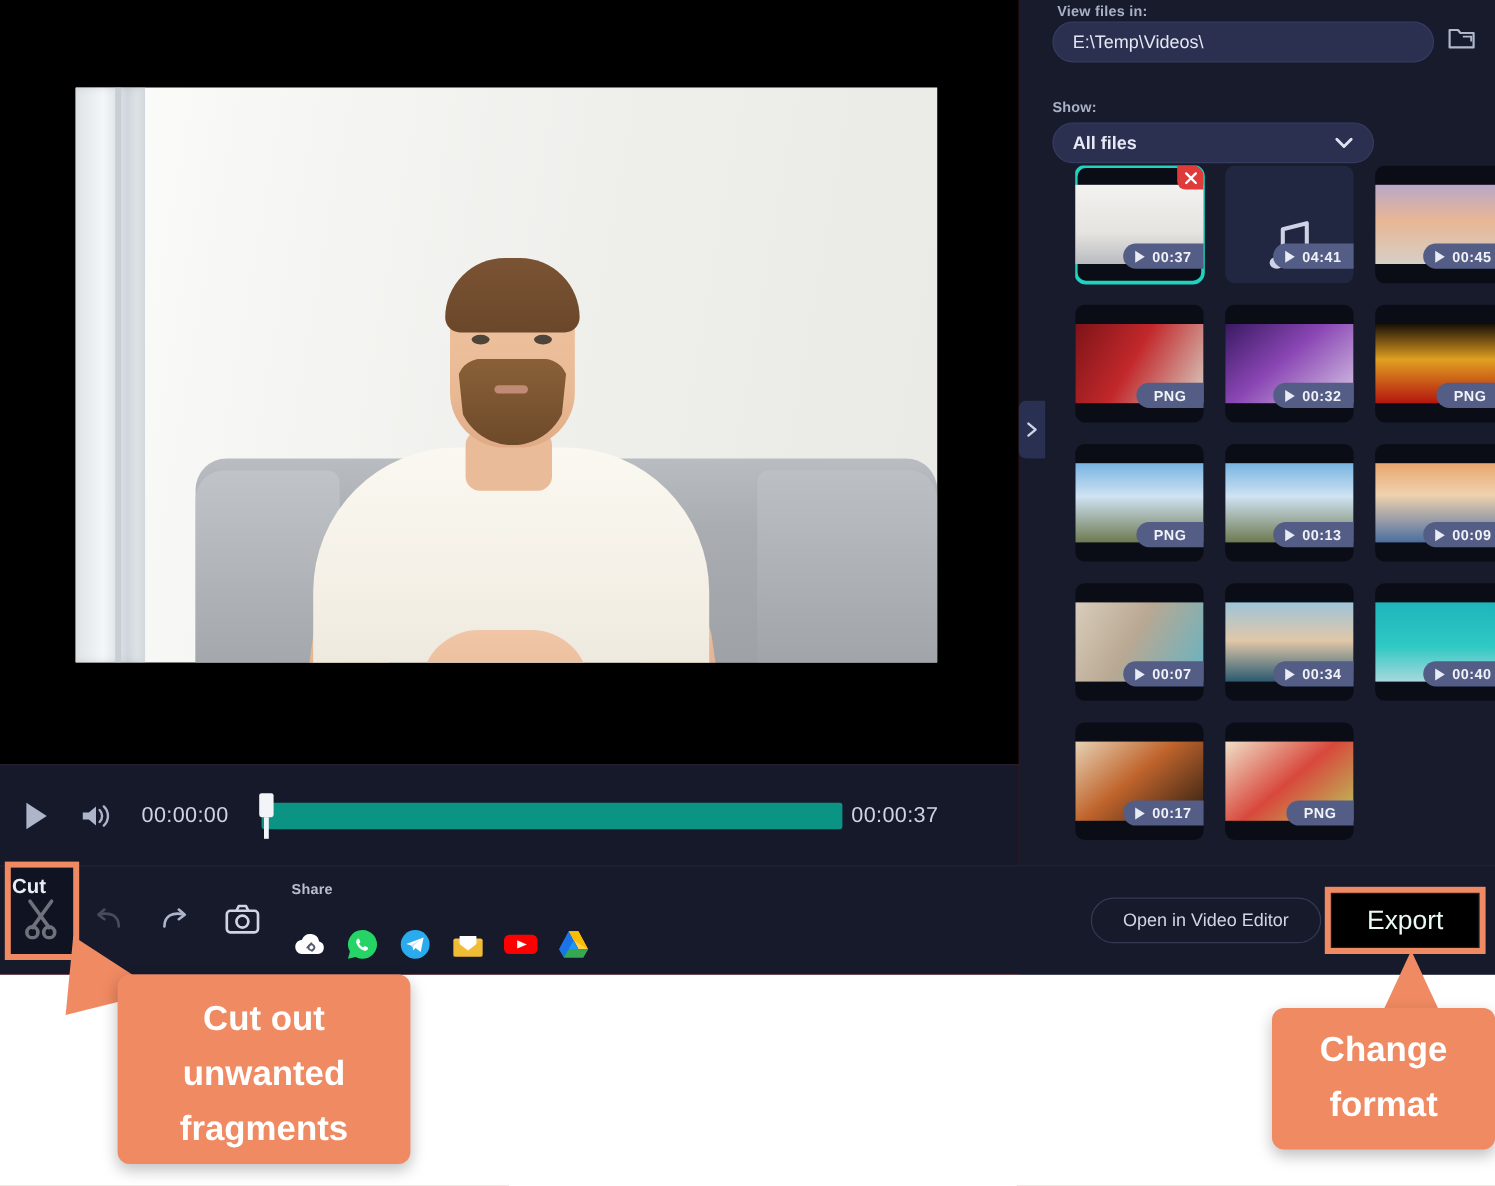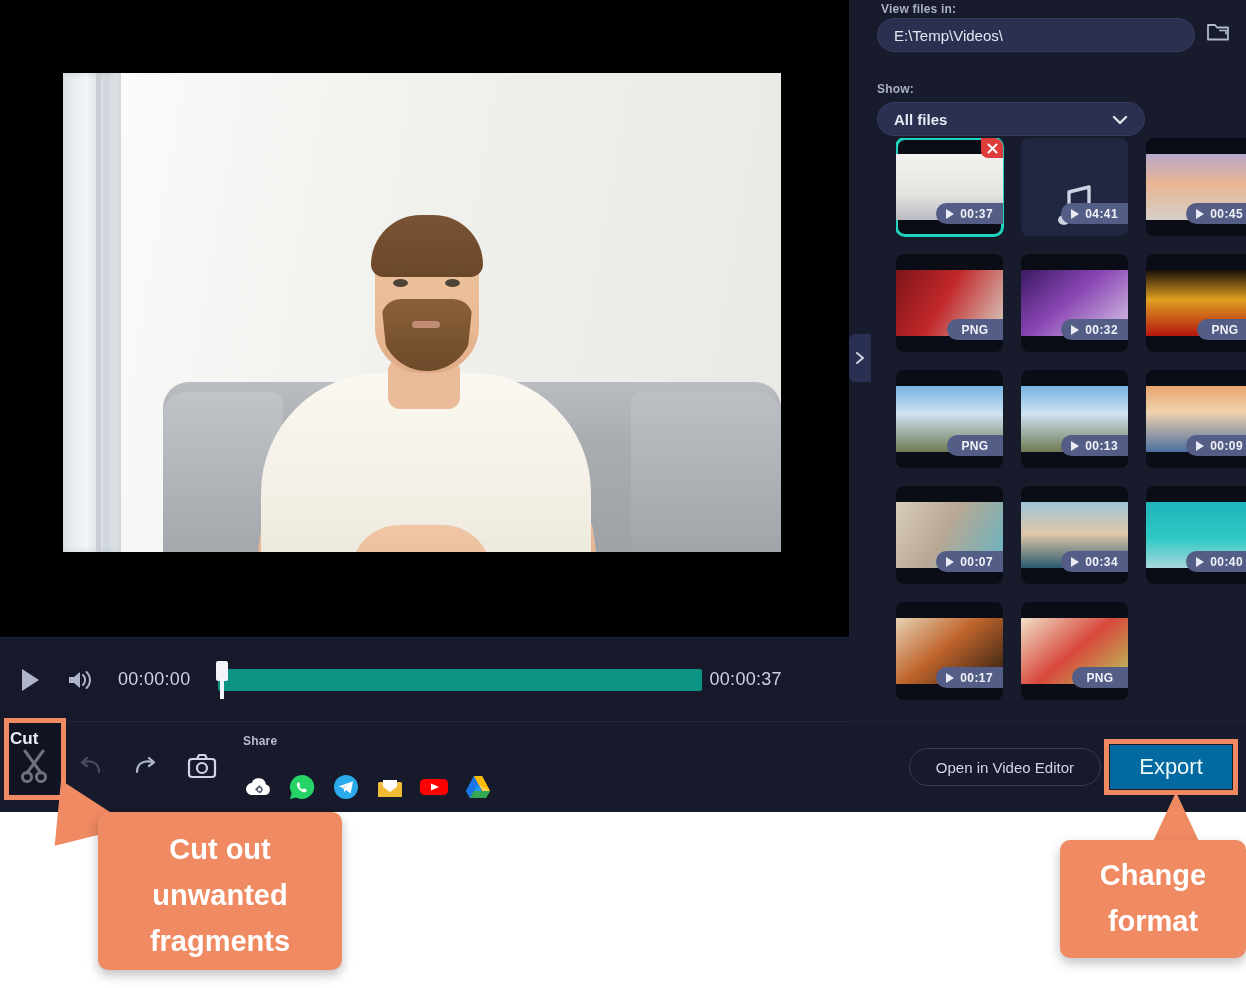--- a/index.html
+++ b/index.html
@@ -126,21 +126,21 @@
   .share-icons { display:flex; align-items:center; gap: 14px; }
   .share-ic { width: 30px; height: 30px; display:flex; align-items:center; justify-content:center; cursor:pointer; }
   .btn-open {
     position:absolute; right: 145px; top: 26px; height: 38px; padding: 0 26px;
     display:flex; align-items:center; justify-content:center;
     border: 1px solid #343a55; border-radius: 19px;
     color: #d2d6e4; font-size: 15px; background: transparent; cursor:pointer; white-space: nowrap;
   }
   .btn-export {
     position:absolute; right: 14px; top: 23px; width: 122px; height: 44px;
-    background: #0369a1; color: #eafaf7; font-size: 22px;
+    background: #000000; color: #eafaf7; font-size: 22px;
     display:flex; align-items:center; justify-content:center; cursor:pointer;
   }
   .hl-export {
     position:absolute; right: 8px; top: 17px; width: 134px; height: 56px;
     border: 5px solid #f08a62; pointer-events:none;
   }
   .hl-cut {
     position:absolute; left: 4px; top: 718px; width: 62px; height: 82px;
     border: 5px solid #f08a62; background: rgba(13,16,28,.55); pointer-events:none;
   }

